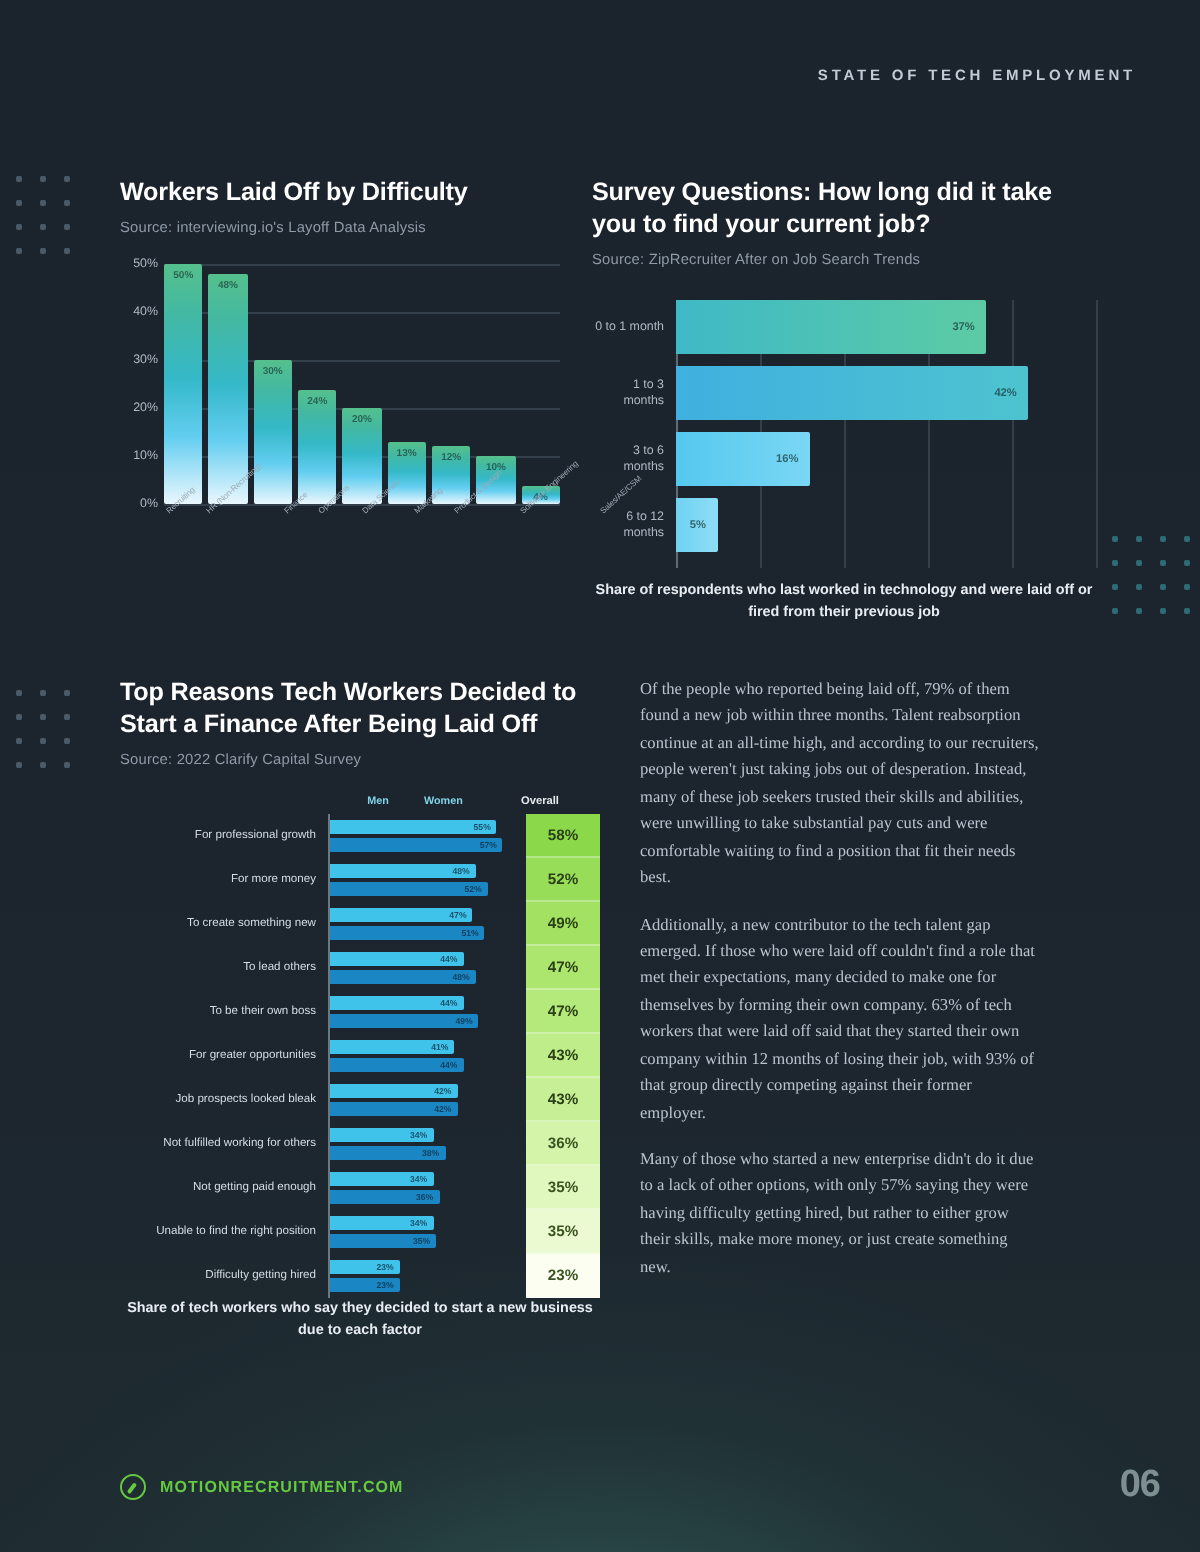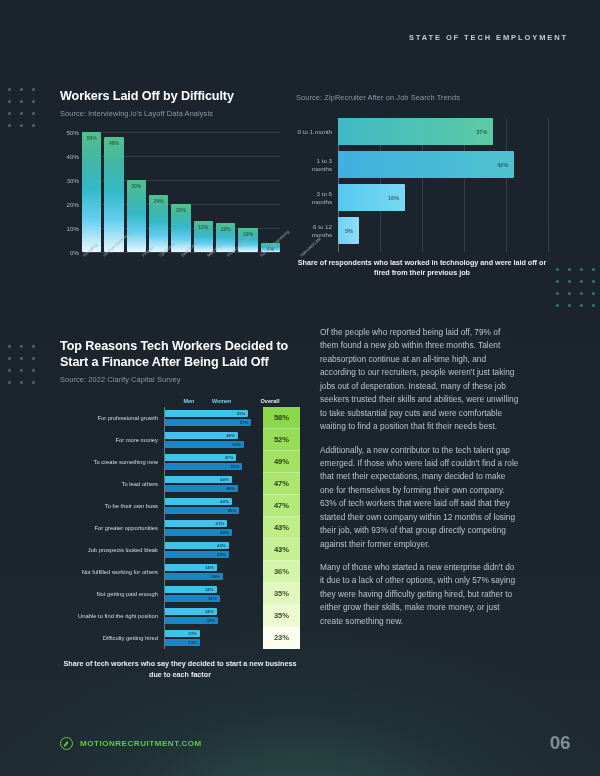--- a/index.html
+++ b/index.html
@@ -161,21 +161,21 @@
   .rrow .rb b { font-size: 4.3px; font-weight: 700; color: rgba(14,40,58,.75); }
   .rrow .rov {
     position: absolute; right: 0; width: 37px; height: 22px;
     display: flex; align-items: center; justify-content: center;
     font-size: 7.6px; font-weight: 700; color: #2b4016;
     border-bottom: 1px solid rgba(255,255,255,.35);
   }
 
   
   #body-copy {
-    position: absolute; left: 320px; top: 326px; width: 200px;
+    position: absolute; left: 320px; top: 338px; width: 200px; font-family: Liberation Serif, serif;
   }
   #body-copy p {
     color: #b9c4cf; font-size: 8.3px; line-height: 1.62;
     margin-bottom: 10px; text-align: left;
   }
 
   
   .footer { position: absolute; left: 60px; bottom: 26px; display: flex; align-items: center; gap: 7px; }
   .footer .logo {
     width: 13px; height: 13px; border-radius: 50%;
@@ -183,21 +183,21 @@
   }
   .footer .logo::after {
     content: ""; position: absolute; left: 4px; top: 3.2px;
     width: 1.6px; height: 6px; background: #66c93f;
     transform: rotate(38deg); border-radius: 1px;
   }
   .footer .site {
     color: #66c93f; font-size: 8px; font-weight: 700; letter-spacing: .55px;
   }
   .pagenum {
-    position: absolute; right: 30px; bottom: 22px;
+    position: absolute; right: 20px; bottom: 22px;
     color: #7e8f92; font-size: 19px; font-weight: 700; letter-spacing: -.5px;
   }
 </style>
 </head>
 <body>
 
 <div class="page">
 
   <div class="dots" id="dots-topleft">
       <i></i>
@@ -305,20 +305,21 @@
           <span>Data Science</span>
           <span>Marketing</span>
           <span>Product &amp; Design</span>
           <span>Software Engineering</span>
           <span>Sales/AE/CSM</span>
         </div>
     </div>
   </div>
 
   <div id="chart-jobsearch">
+    <div class="card-title">Survey Questions: How long did it take you to find your current job?</div>
     <div class="card-source">Source: ZipRecruiter After on Job Search Trends</div>
     <div class="hbchart">
       <div class="hbgrid">
           <i style="left: 0%;"></i>
           <i style="left: 20%;"></i>
           <i style="left: 40%;"></i>
           <i style="left: 60%;"></i>
           <i style="left: 80%;"></i>
           <i style="left: 100%;"></i>
         </div>
@@ -498,21 +499,21 @@
                 <b>23%</b>
               </div>
               <div class="rb women" style="width: 38.3333%;">
                 <b>23%</b>
               </div>
             </div>
             <div class="rov" style="background: rgb(251, 254, 241); color: rgb(58, 83, 32);">23%</div>
           </div>
         </div>
     </div>
-    <div class="caption" style="margin-top:10px;">Share of tech workers who say they decided to start a new business due to each factor</div>
+    <div class="caption" style="">Share of tech workers who say they decided to start a new business due to each factor</div>
   </div>
 
   <div id="body-copy">
       <p>Of the people who reported being laid off, 79% of them found a new job within three months. Talent reabsorption continue at an all-time high, and according to our recruiters, people weren't just taking jobs out of desperation. Instead, many of these job seekers trusted their skills and abilities, were unwilling to take substantial pay cuts and were comfortable waiting to find a position that fit their needs best.</p>
       <p>Additionally, a new contributor to the tech talent gap emerged. If those who were laid off couldn't find a role that met their expectations, many decided to make one for themselves by forming their own company. 63% of tech workers that were laid off said that they started their own company within 12 months of losing their job, with 93% of that group directly competing against their former employer.</p>
       <p>Many of those who started a new enterprise didn't do it due to a lack of other options, with only 57% saying they were having difficulty getting hired, but rather to either grow their skills, make more money, or just create something new.</p>
     </div>
 
   <div class="footer">
     <div class="logo"></div>

